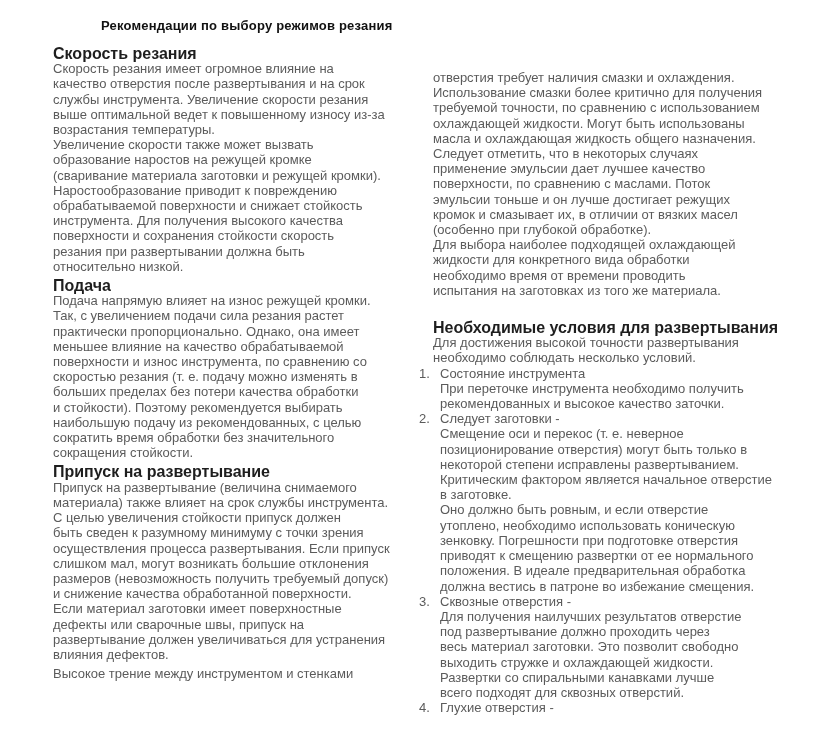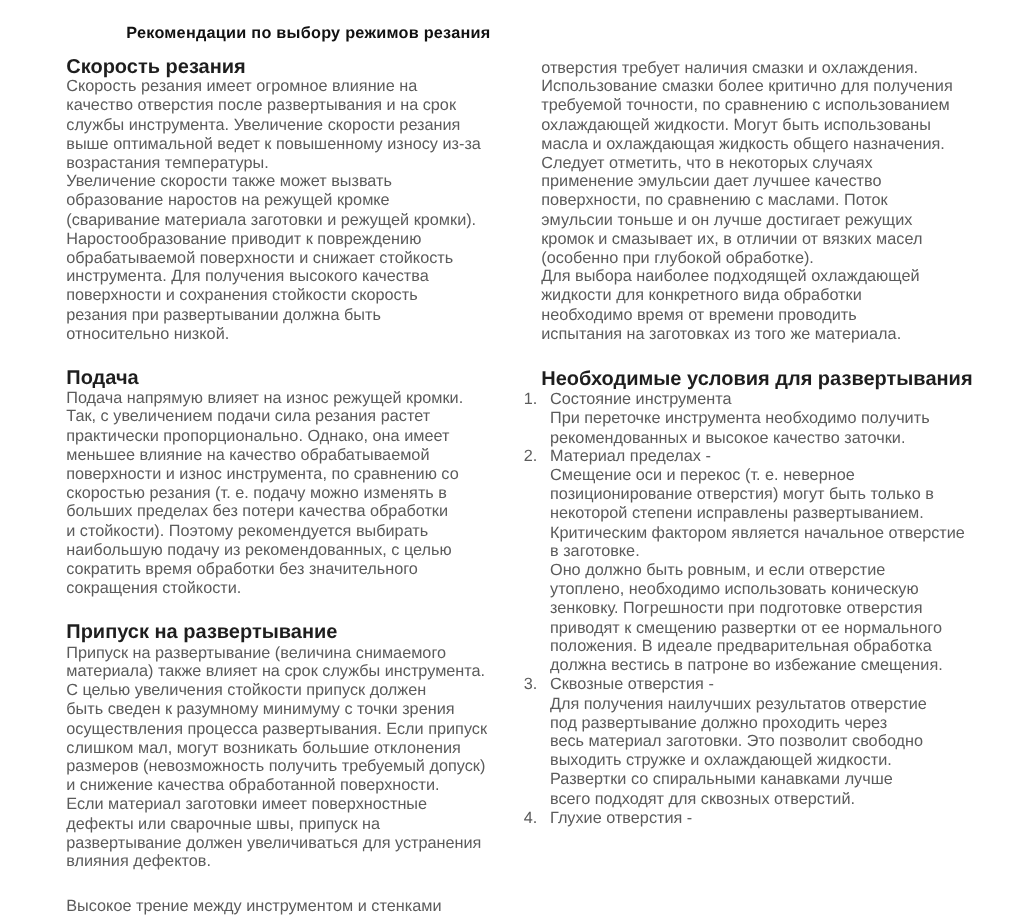--- a/index.html
+++ b/index.html
@@ -18,36 +18,36 @@
     color: #111111;
     letter-spacing: 0.2px;
     white-space: nowrap;
   }
   .columns {
     position: absolute;
     left: 53px; top: 46px;
     display: flex;
   }
   .col-left { width: 372px; flex: none; }
-  .col-right { width: 374px; flex: none; margin-left: 8px; }
+  .col-right { width: 374px; flex: none; margin-left: 8px; margin-top: 24px; }
   h2, p, div { margin: 0; padding: 0; }
   .sec-head {
     font-size: 16px;
     font-weight: bold;
     color: #1e1e1e;
     line-height: 15.2px;
     white-space: nowrap;
   }
   .body-text {
     font-size: 13px;
     line-height: 15.2px;
     color: #5b5b5b;
     white-space: pre-line;
   }
-  .section + .section { margin-top: 21px; }
+  .section + .section { margin-top: 4px; }
   .conditions { margin-top: 22px; }
   .cond-item { position: relative; padding-left: 7px; }
   .cond-number { position: absolute; left: -14px; top: 0; white-space: nowrap; }
   .cond-title { white-space: nowrap; }
 </style>
 </head>
 <body>
 
 <h1 class="page-title">Рекомендации по выбору режимов резания</h1>
 
@@ -117,31 +117,33 @@
 эмульсии тоньше и он лучше достигает режущих
 кромок и смазывает их, в отличии от вязких масел
 (особенно при глубокой обработке).
 Для выбора наиболее подходящей охлаждающей
 жидкости для конкретного вида обработки
 необходимо время от времени проводить
 испытания на заготовках из того же материала.</p>
 
     <div class="section conditions">
       <h2 class="sec-head">Необходимые условия для развертывания</h2>
+      <p class="body-text">Для достижения высокой точности развертывания
+необходимо соблюдать несколько условий.</p>
 
       <div class="cond-item">
         <span class="body-text cond-number">1.</span>
         <div class="body-text cond-title">Состояние инструмента</div>
         <p class="body-text">При переточке инструмента необходимо получить
 рекомендованных и высокое качество заточки.</p>
       </div>
 
       <div class="cond-item">
         <span class="body-text cond-number">2.</span>
-        <div class="body-text cond-title">Материал пределах -</div>
+        <div class="body-text cond-title">Следует заготовки -</div>
         <p class="body-text">Смещение оси и перекос (т. е. неверное
 позиционирование отверстия) могут быть только в
 некоторой степени исправлены развертыванием.
 Критическим фактором является начальное отверстие
 в заготовке.
 Оно должно быть ровным, и если отверстие
 утоплено, необходимо использовать коническую
 зенковку. Погрешности при подготовке отверстия
 приводят к смещению развертки от ее нормального
 положения. В идеале предварительная обработка

